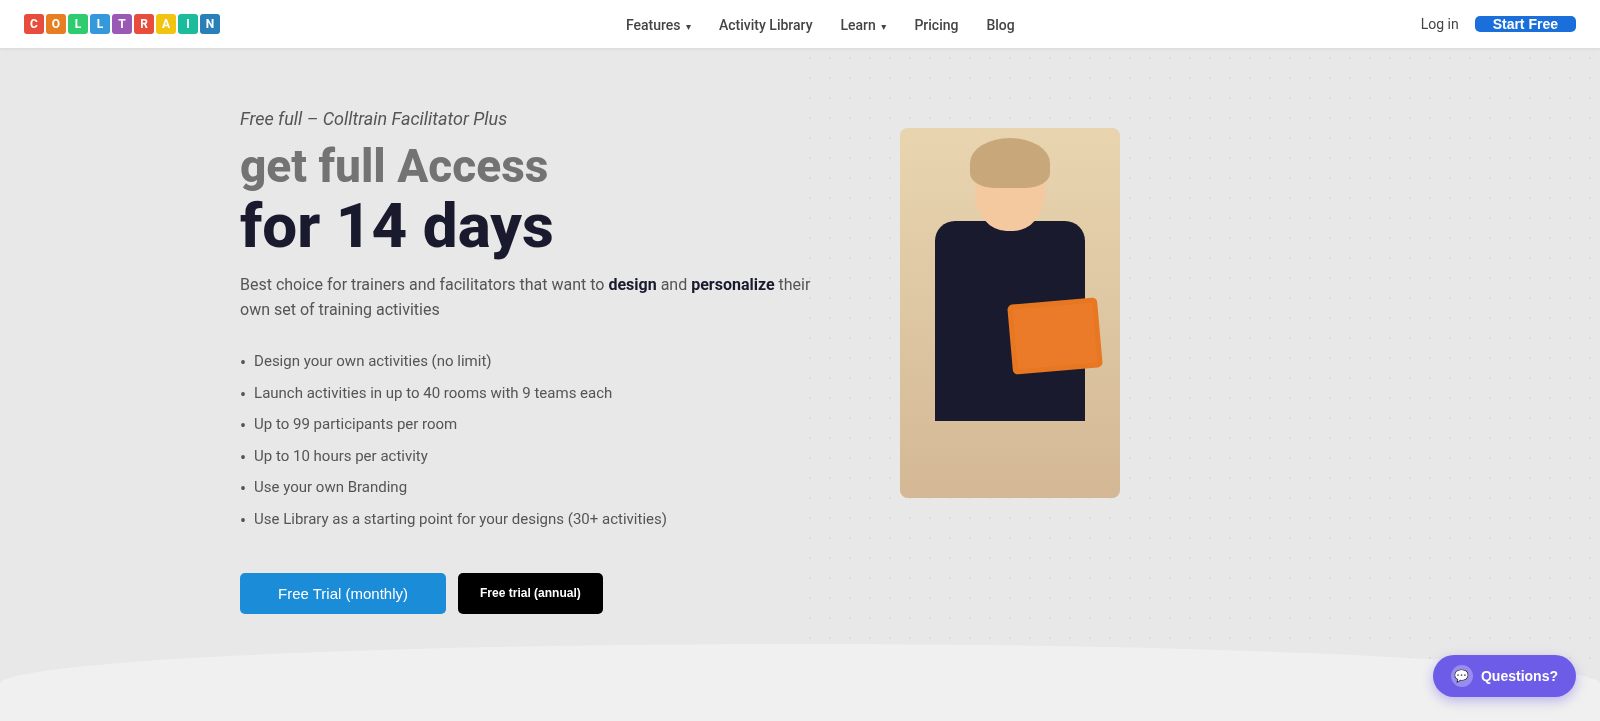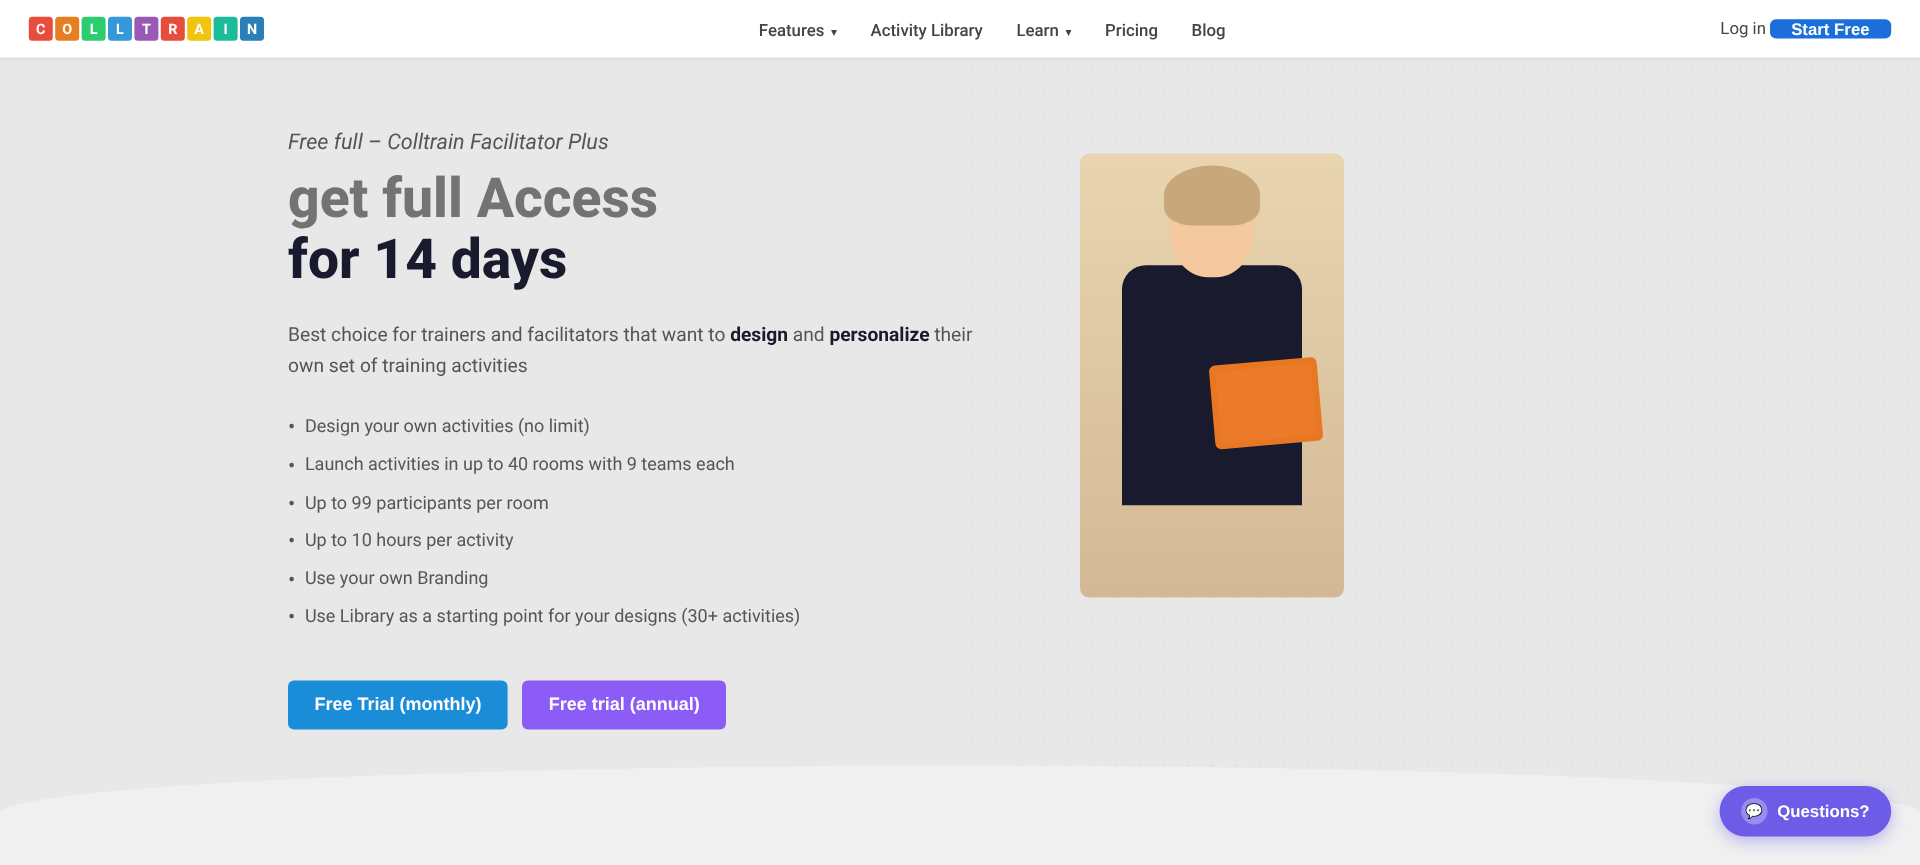--- a/index.html
+++ b/index.html
@@ -41,21 +41,21 @@
     }
     .nav-links a {
       text-decoration: none;
       color: #444;
       font-size: 14px;
       font-weight: 500;
     }
     .nav-right {
       display: flex;
       align-items: flex-start;
-      gap: 3px;
+      gap: 16px;
     }
     .login-link {
       text-decoration: none;
       color: #444;
       font-size: 14px;
     }
     .start-free-btn {
       background: #1a6fdb;
       color: #fff;
       border: none;
@@ -106,25 +106,25 @@
       margin-bottom: 12px;
       font-style: italic;
     }
     .hero-title-colored {
       font-size: 46px;
       font-weight: 800;
       color: #737373;
       line-height: 1.1;
     }
     .hero-title-dark {
-      font-size: 46px;
+      font-size: 62px;
       font-weight: 800;
       color: #1a1a2e;
       line-height: 1.1;
-      margin-bottom: 24px;
+      margin-bottom: 12px;
     }
     .hero-description {
       font-size: 16px;
       color: #555;
       line-height: 1.6;
       margin-bottom: 24px;
     }
     .hero-description strong {
       color: #1a1a2e;
       font-weight: 700;
@@ -150,32 +150,32 @@
     }
     .cta-buttons {
       display: flex;
       gap: 12px;
     }
     .btn-monthly {
       background: #1a8cd8;
       color: #fff;
       border: none;
       border-radius: 5px;
-      padding: 12px 22px;
+      padding: 12px 38px;
       font-size: 15px;
-      font-weight: 700;
+      font-weight: 400;
       cursor: pointer;
     }
     .btn-annual {
-      background: #8b5cf6;
+      background: #000000;
       color: #fff;
       border: none;
       border-radius: 5px;
       padding: 12px 22px;
-      font-size: 15px;
+      font-size: 12px;
       font-weight: 600;
       cursor: pointer;
     }
 
     
     .hero-image-wrap {
       width: 220px;
       height: 370px;
       border-radius: 8px;
       overflow: hidden;

